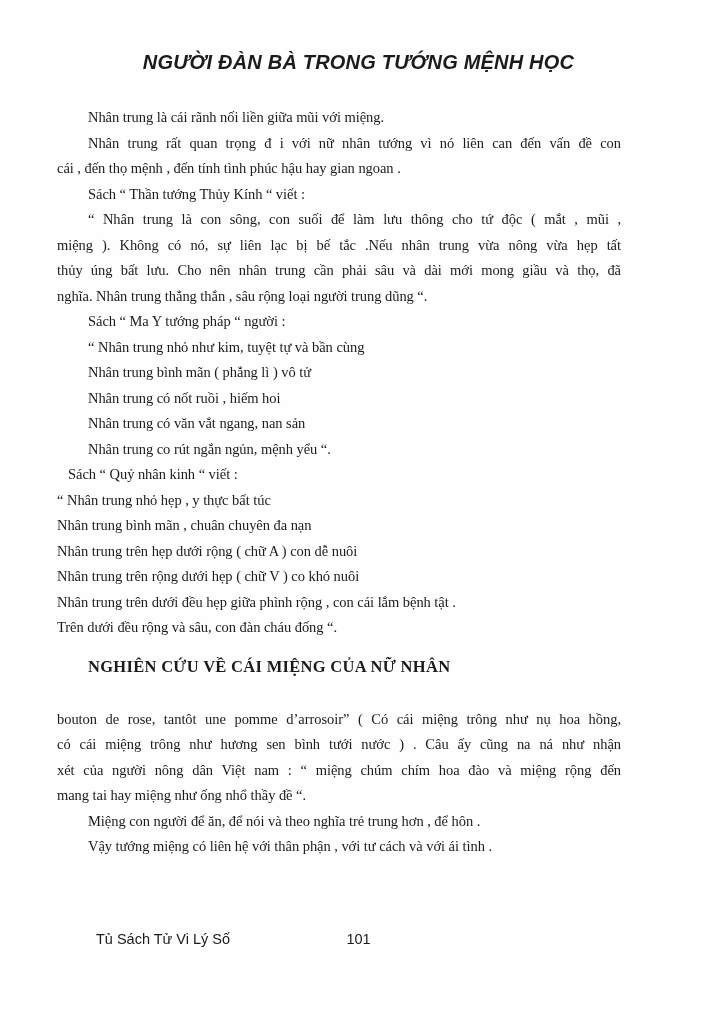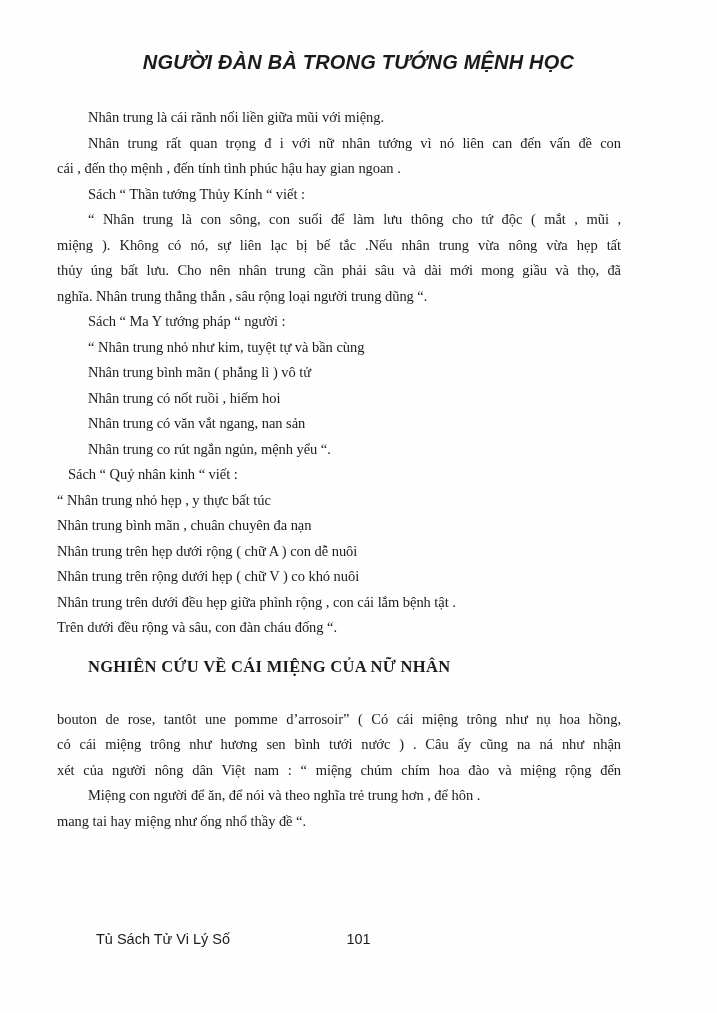--- a/index.html
+++ b/index.html
@@ -96,22 +96,23 @@
         <div class="line ind-n">Nhân trung trên dưới đều hẹp giữa phình rộng , con cái lắm bệnh tật .</div>
         <div class="line ind-n">Trên dưới đều rộng và sâu, con đàn cháu đống “.</div>
       </div>
 
     <div class="section-heading">NGHIÊN CỨU VỀ CÁI MIỆNG CỦA NỮ NHÂN</div>
 
     <div>
         <div class="line ind-n just">bouton de rose, tantôt une pomme d’arrosoir” ( Có cái miệng trông như nụ hoa hồng,</div>
         <div class="line ind-n just">có cái miệng trông như hương sen bình tưới nước ) . Câu ấy cũng na ná như nhận</div>
         <div class="line ind-n just">xét của người nông dân Việt nam : “ miệng chúm chím hoa đào và miệng rộng đến</div>
+        <div class="line ind-n">mang tai hay miệng như ống nhổ thầy đề “.</div>
         <div class="line ind-p">Miệng con người để ăn, để nói và theo nghĩa trẻ trung hơn , để hôn .</div>
-        <div class="line ind-n">mang tai hay miệng như ống nhổ thầy đề “.</div>
+        <div class="line ind-p">Vậy tướng miệng có liên hệ với thân phận , với tư cách và với ái tình .</div>
       </div>
 
   </div>
 
   <div class="footer">
     <span class="footer-left">Tủ Sách Tử Vi Lý Số</span>
     <span class="footer-page">101</span>
   </div>
 
 </div>

